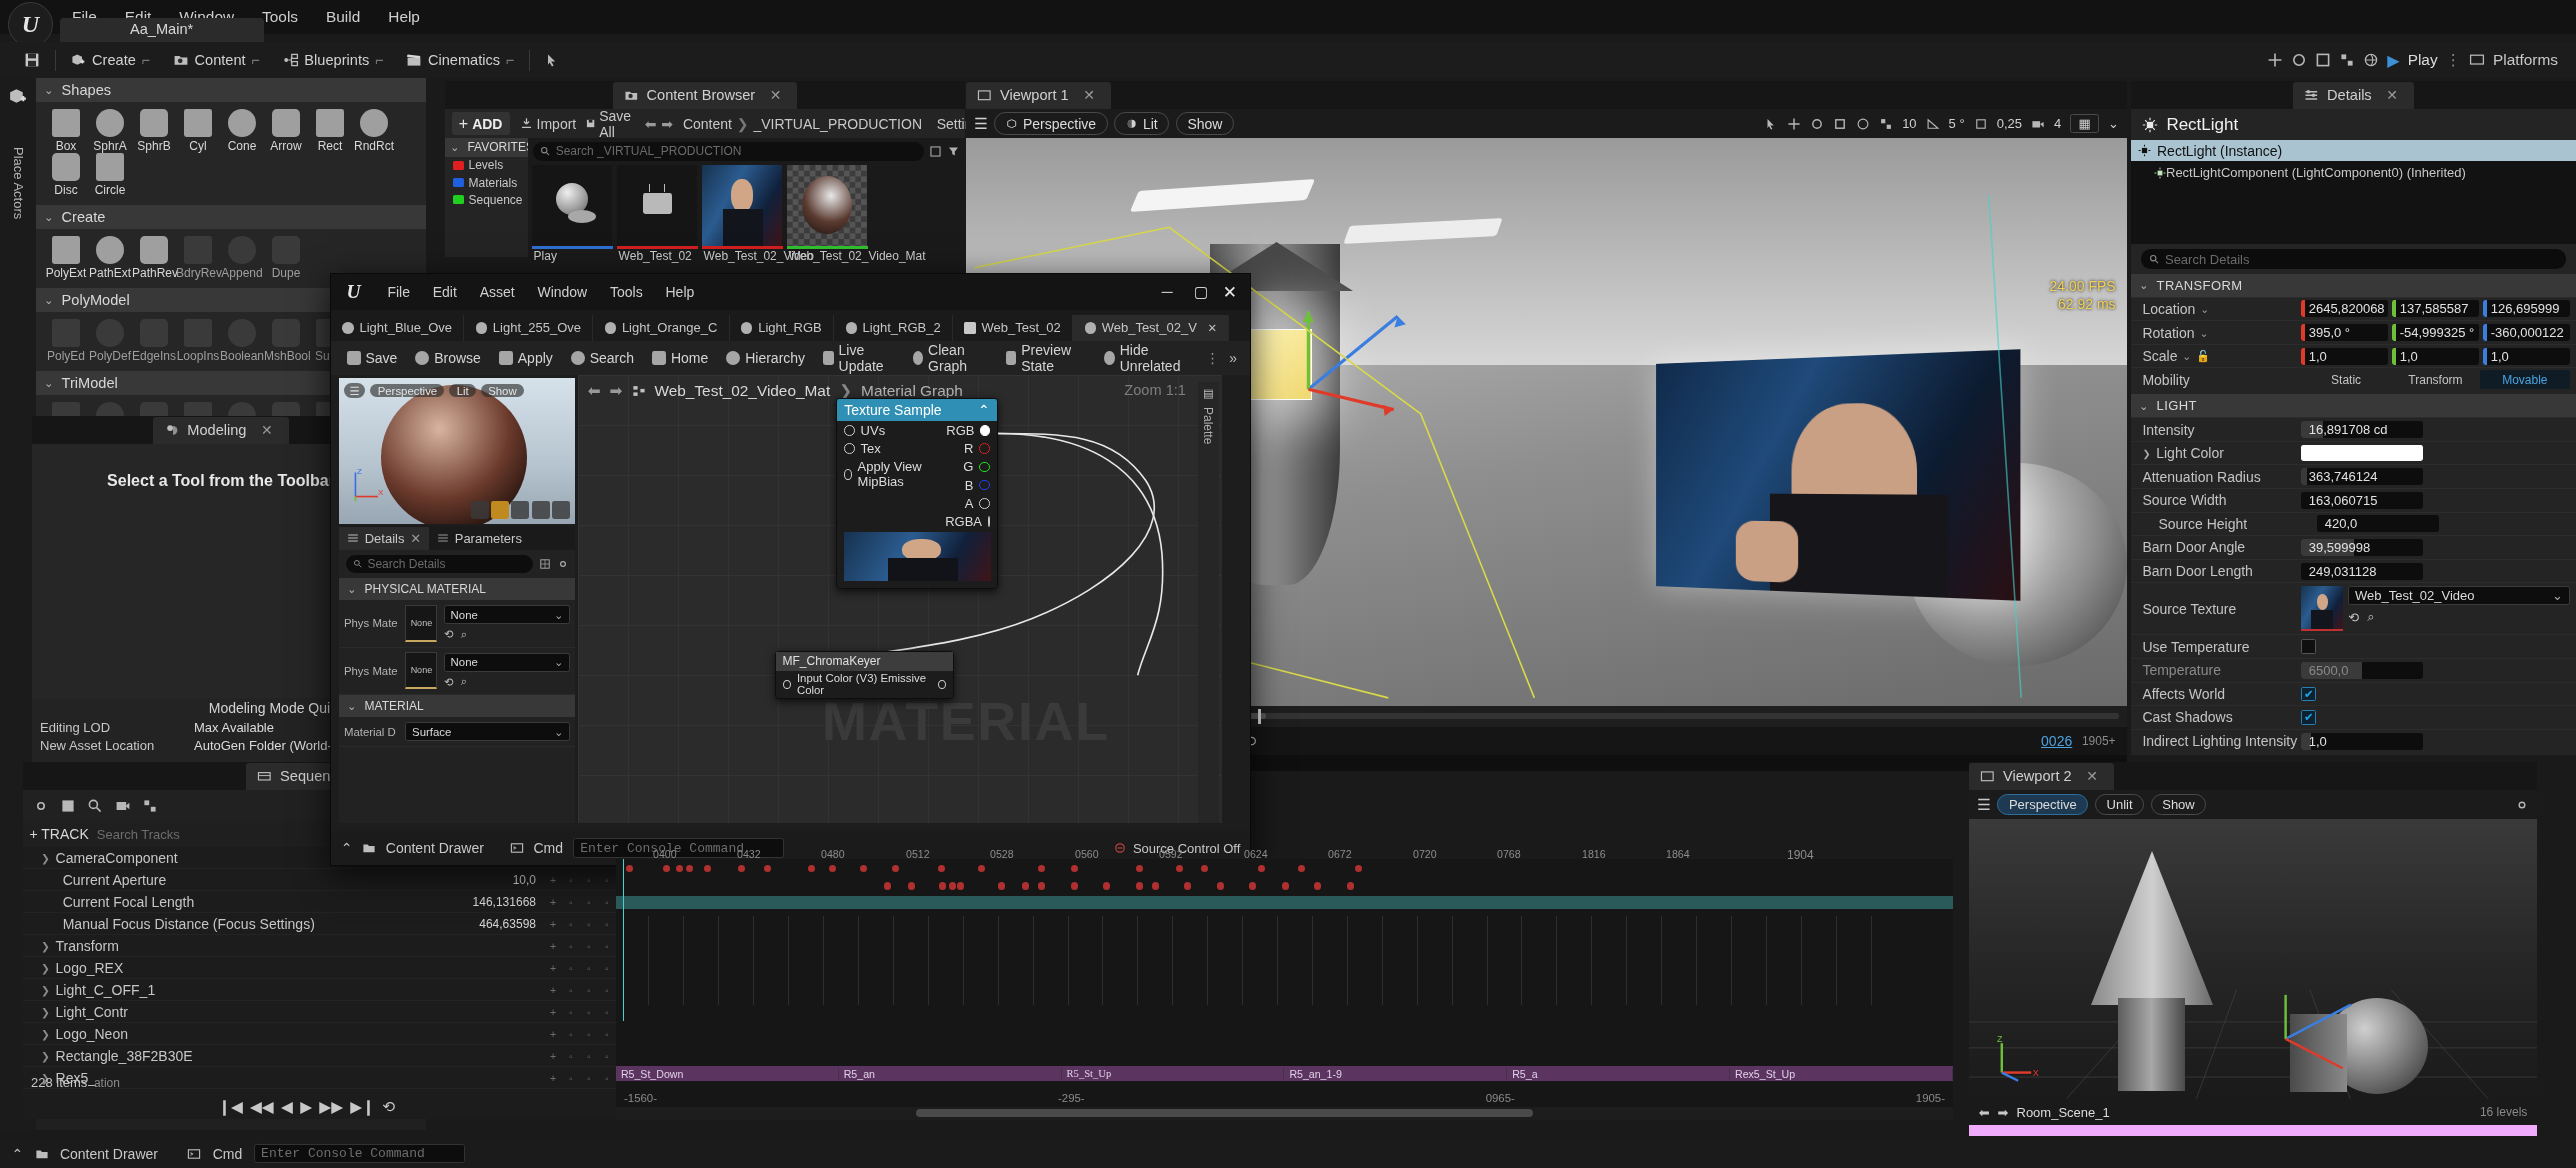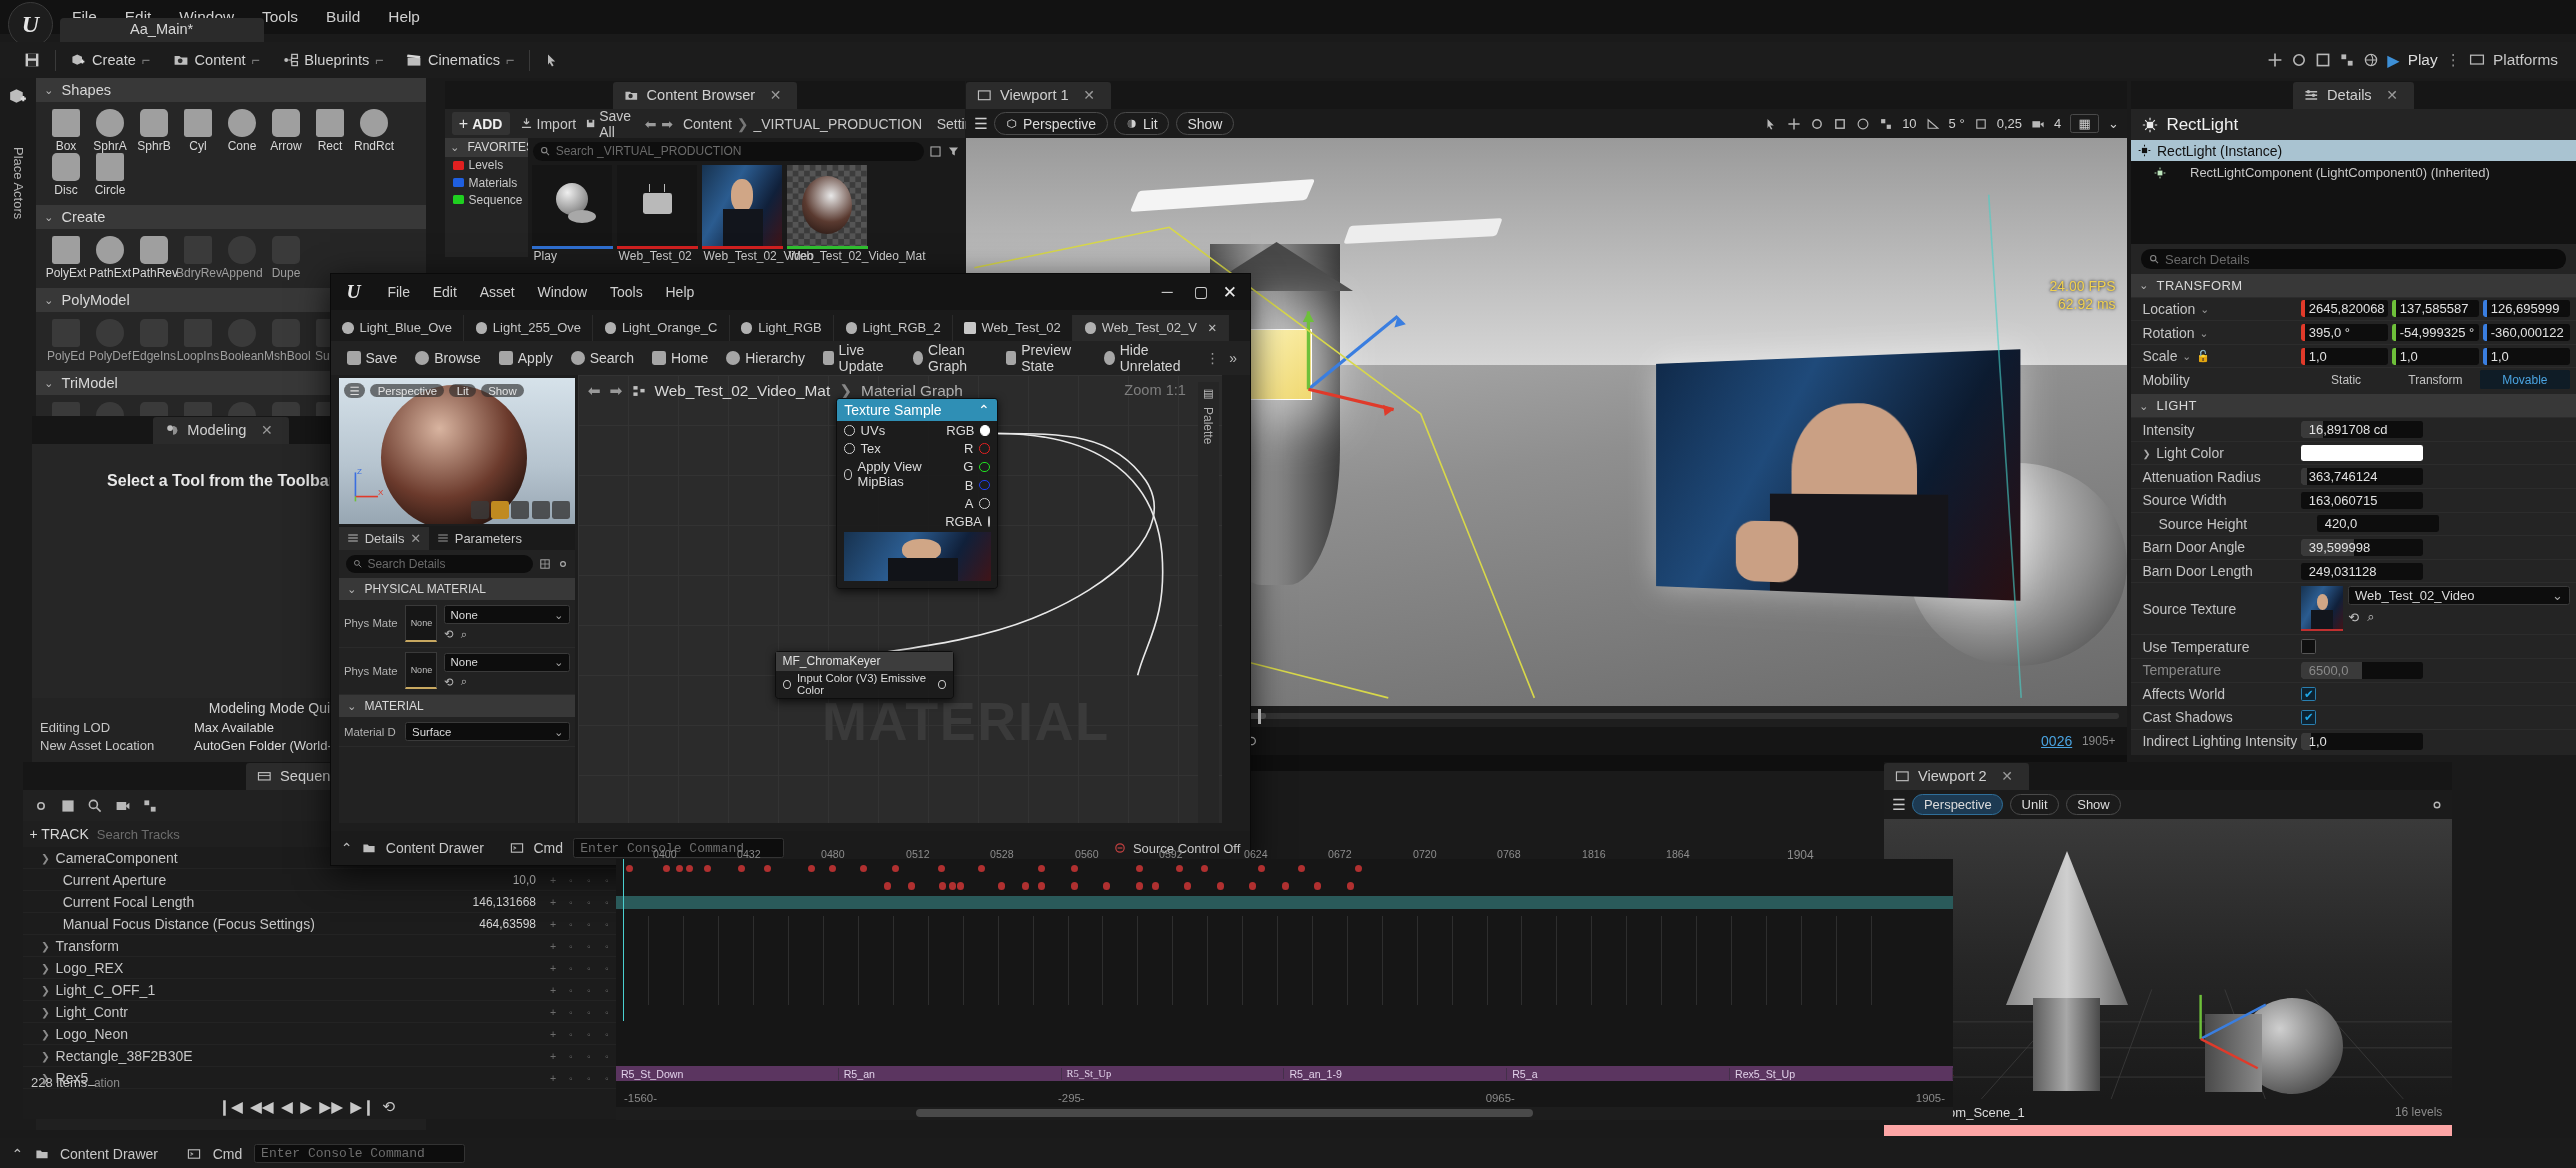--- a/index.html
+++ b/index.html
@@ -87,21 +87,21 @@
   .d-val { flex:1; display:flex; gap:4.9px; padding-right:6.5px;}
   .numfield { background:#0d0d0d; border-radius:2.4px; height:17px; font-size:13px; color:#e2e2e2;
               display:flex; align-items:center; padding-left:7.3px; flex:1; position:relative; overflow:hidden;}
   .numfield .axis { position:absolute; left:0; top:0; bottom:0; width:3.2px; }
   .dd { background:#0d0d0d; border:0.8px solid #3a3a3a; border-radius:2.4px; height:18.7px; display:flex;
         align-items:center; justify-content:space-between; padding:0 5.7px; font-size:13px; color:#dcdcdc;}
   .chk { width:14.6px;height:14.6px;border:0.8px solid #555; background:#0f0f0f; border-radius:1.6px;
          display:flex;align-items:center;justify-content:center;color:#1fa7e8;font-size:11.4px;}
 
   
-  #vp2 { position:absolute; left:1884px; top:762px; width:568px; height:374px; background:#fca5a5; }
+  #vp2 { position:absolute; left:1969px; top:762px; width:568px; height:374px; background:#f0abfc; }
 
   
   #matwin { position:absolute; left:330px; top:273px; width:921px; height:593px;
             background:#1d1d1d; border:0.8px solid #0a0a0a; box-shadow:0 8px 32px rgba(0,0,0,.75); }
   #matwin .mw-menu { height:36px; background:#141414; display:flex; align-items:center; }
   #matwin .mw-tabs { height:31px; background:#1a1a1a; display:flex; align-items:flex-end; }
   #matwin .mw-tab { font-size:13px; color:#c6c6c6; padding:5.7px 11.4px; display:flex; align-items:center; gap:5.7px;
                     border-right:0.8px solid #2a2a2a; }
   #matwin .mw-tab.active { background:#2b2b2b; }
   #matwin .mw-tool { height:34px; background:#222; display:flex; align-items:center; gap:3.2px; padding:0 6.5px; font-size:14px;}
@@ -755,21 +755,21 @@
     <span>RectLight</span>
   </div>
   <div style="background:#121212; height:104px;">
     <div class="row" style="background:#a9c3d1; color:#111; font-size:14px; padding:2.4px 6.5px; gap:6.5px;">
       <svg width="13" height="13" viewBox="0 0 20 20">
           <rect x="6" y="6" width="8" height="8" fill="#111"></rect>
           <path d="M10 1v3M10 16v3M1 10h3M16 10h3" stroke="#111" stroke-width="1.6"></path>
         </svg>
       <span>RectLight  (Instance)</span>
     </div>
-    <div class="row" style="font-size:13px; padding:4px 13px 0 23px; gap:24px;">
+    <div class="row" style="font-size:13px; padding:4px 13px 0 23px; gap:0;">
       <svg width="12" height="12" viewBox="0 0 20 20">
           <rect x="6" y="6" width="8" height="8" fill="#bfe8bf"></rect>
           <path d="M10 1v3M10 16v3M1 10h3M16 10h3" stroke="#bfe8bf" stroke-width="1.6"></path>
         </svg>
       <span>RectLightComponent (LightComponent0) (Inherited)</span>
     </div>
   </div>
   <div class="row" style="padding:4.9px 9.7px;">
     <div style="flex:1; background:#0c0c0c; border-radius:9.7px; height:19.5px; display:flex; align-items:center; gap:5.7px; padding:0 8px;">
       <svg width="10.6" height="10.6" viewBox="0 0 20 20">

